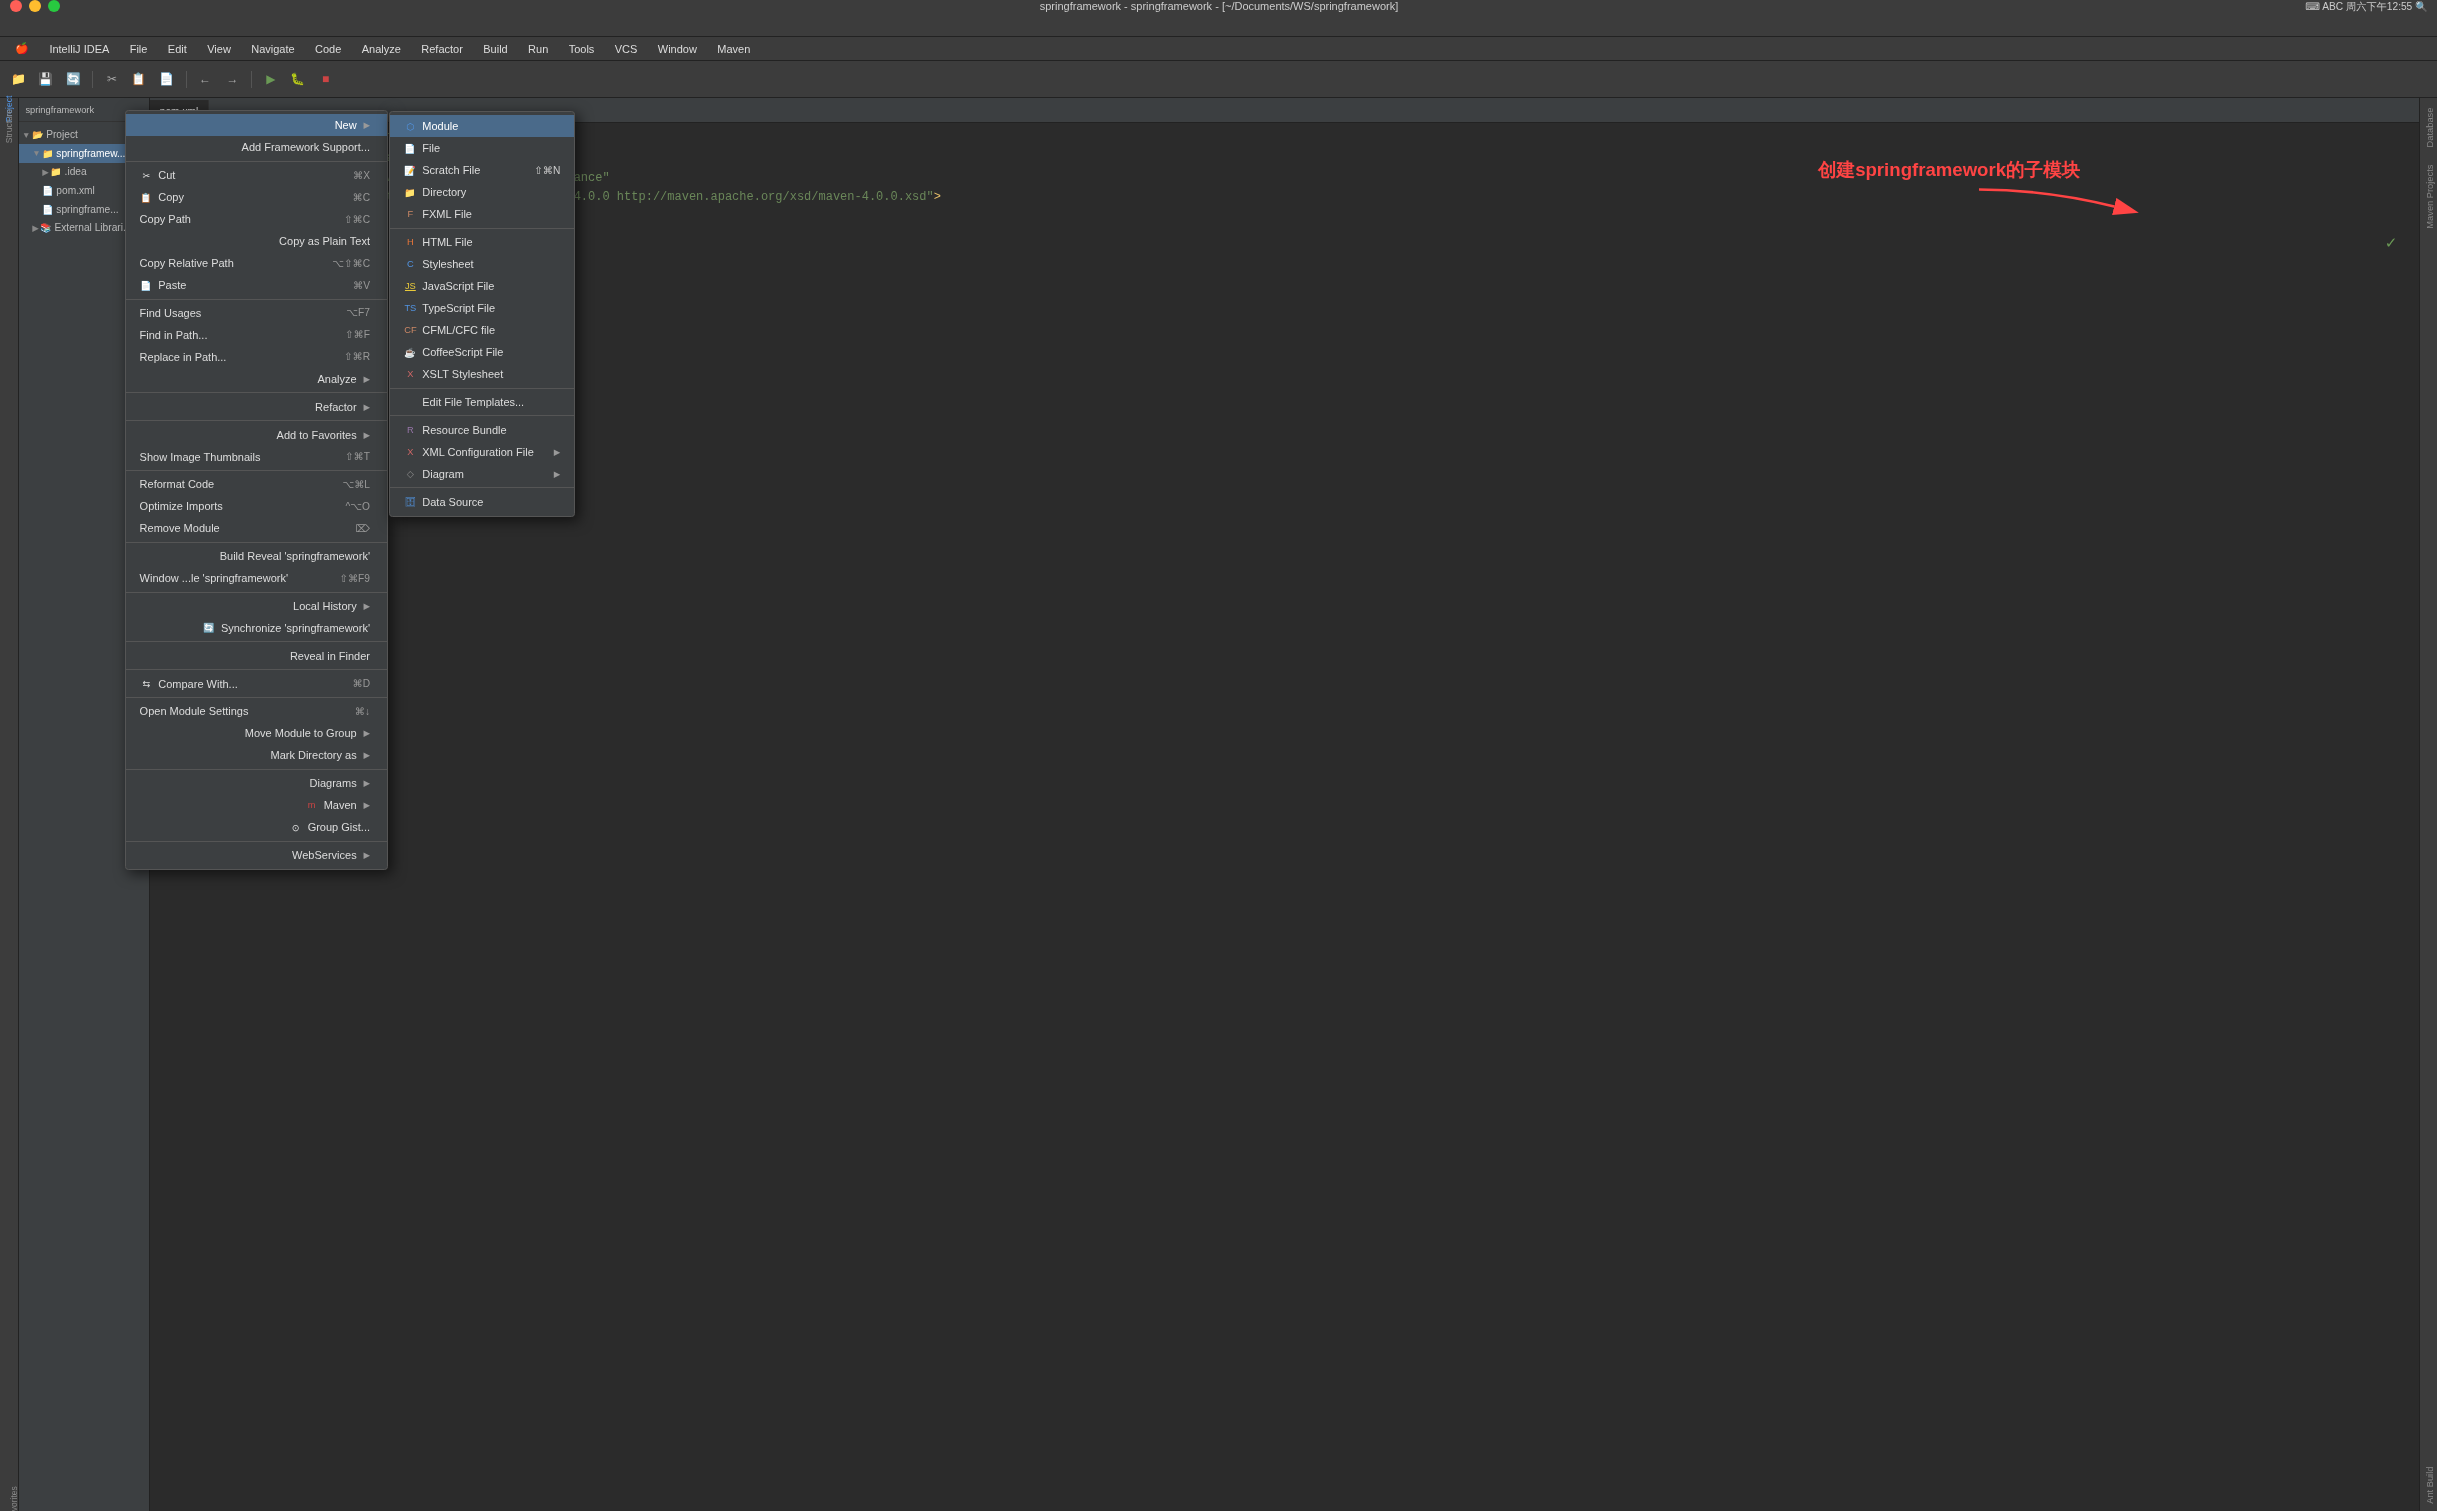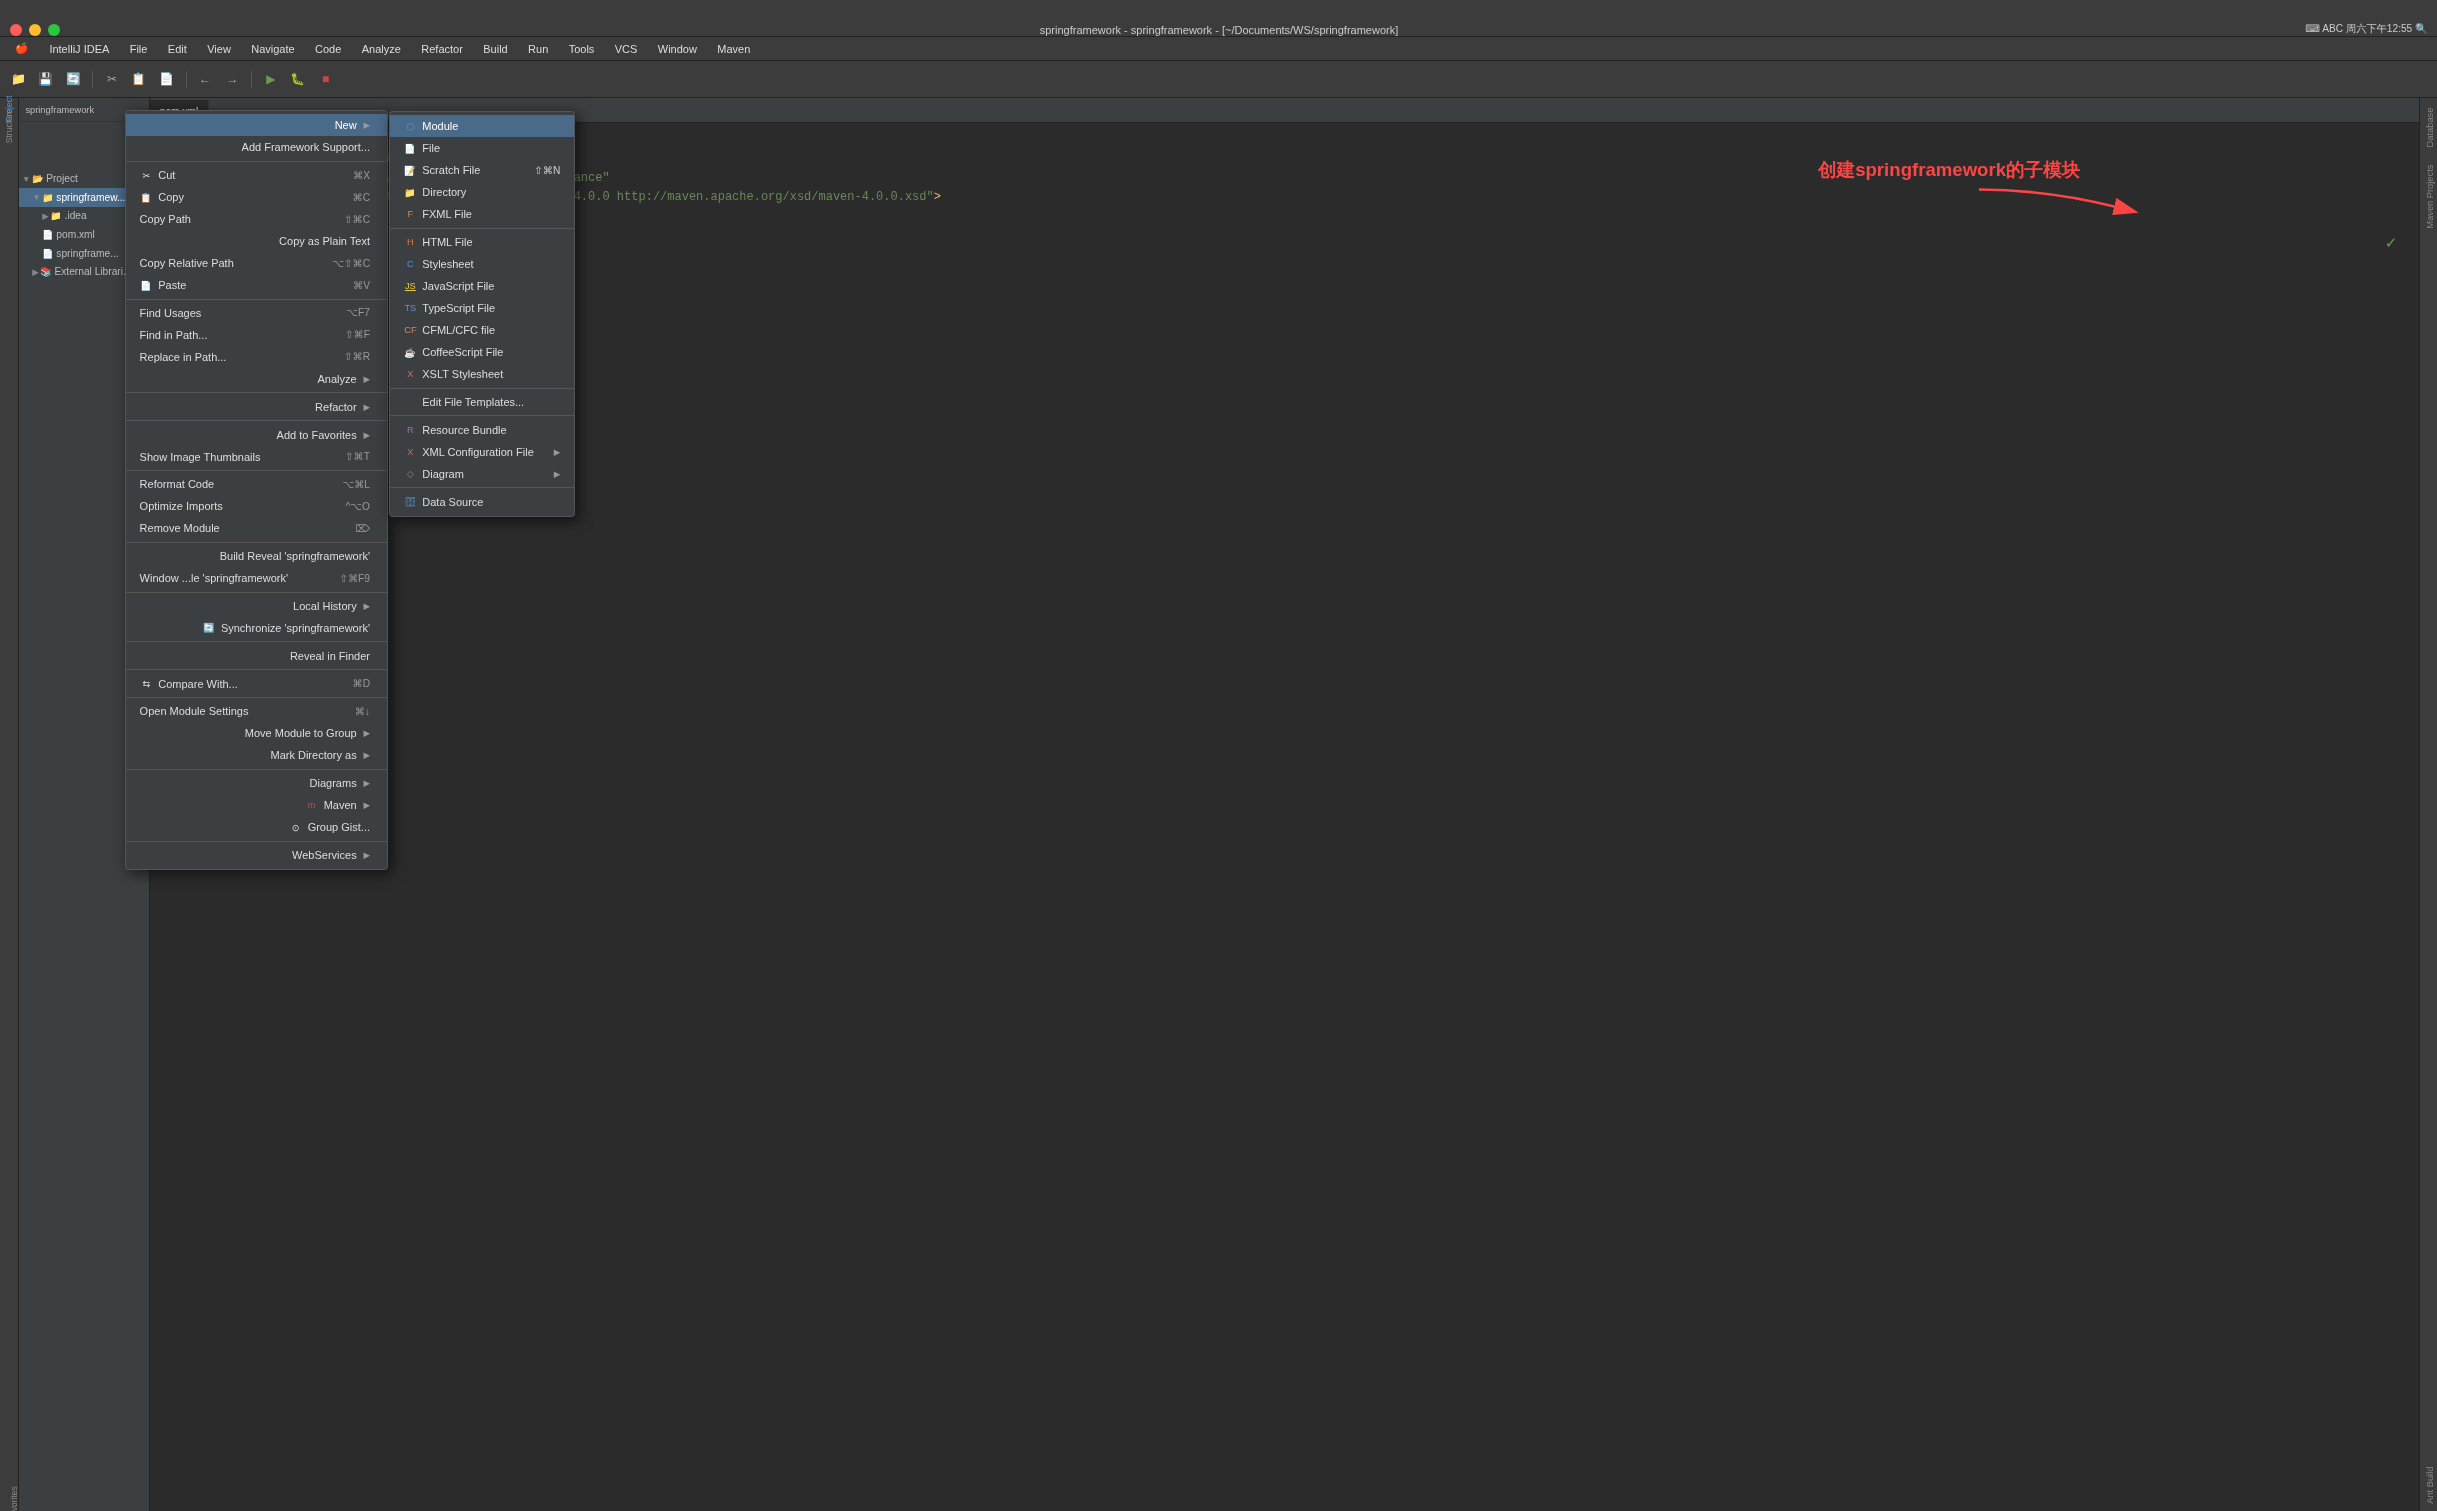--- a/index.html
+++ b/index.html
@@ -11,21 +11,21 @@
       height: 1511px;
       overflow: hidden;
       position: relative;
     }
 
     
     .title-bar {
       height: 37px;
       background: #3c3c3c;
       display: flex;
-      align-items: flex-end;
+      align-items: flex-start;
       padding: 0 10.2px;
       position: relative;
       border-bottom: 0.8px solid #222;
     }
     .traffic-lights {
       display: flex;
       gap: 6.8px;
       margin-right: 13.6px;
     }
     .traffic-light {
@@ -126,21 +126,20 @@
     }
 
     
     .project-panel {
       width: 131px;
       background: #3c3f41;
       display: flex;
       flex-direction: column;
       border-right: 0.8px solid #222;
       position: relative;
-      gap: 44px;
     }
     .project-header {
       height: 24px;
       background: #3c3f41;
       display: flex;
       align-items: center;
       padding: 0 6.8px;
       font-size: 9.3px;
       color: #bbb;
       border-bottom: 0.8px solid #333;

